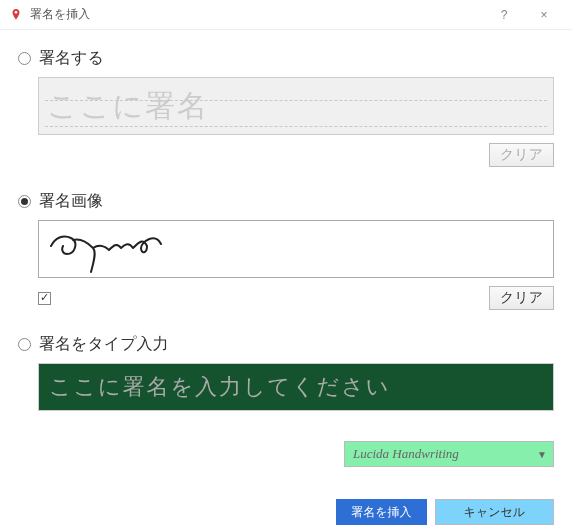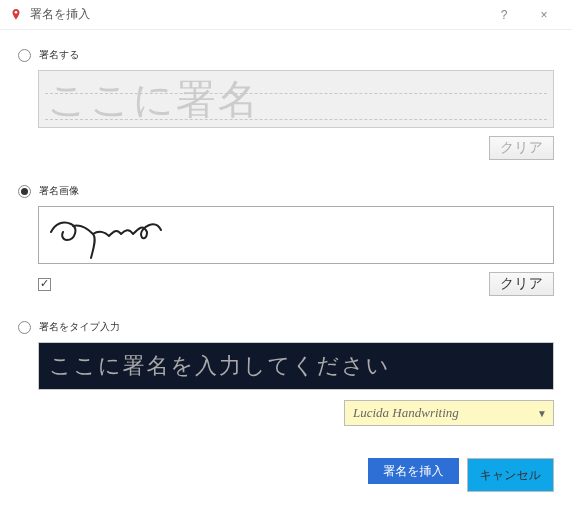--- a/index.html
+++ b/index.html
@@ -5,41 +5,41 @@
 * { box-sizing: border-box; margin: 0; padding: 0; }
 body { font-family: "Yu Gothic UI", "Meiryo", sans-serif; font-size: 12px; background: #fff; width: 572px; height: 532px; overflow: hidden; color: #333; }
 .titlebar { height: 30px; display: flex; align-items: center; padding: 0 8px; border-bottom: 1px solid #eee; }
 .app-icon { width: 16px; height: 16px; margin-right: 6px; }
 .title-text { flex: 1; color: #555; font-size: 12px; }
 .win-btn { width: 40px; height: 30px; display: flex; align-items: center; justify-content: center; color: #888; cursor: pointer; }
 .content { padding: 18px 18px 10px 18px; }
 .option-row { display: flex; align-items: center; margin-bottom: 8px; }
 .radio { width: 13px; height: 13px; border: 1px solid #888; border-radius: 50%; margin-right: 8px; position: relative; background: #fff; flex-shrink: 0; }
 .radio.checked::after { content: ""; position: absolute; width: 7px; height: 7px; background: #333; border-radius: 50%; top: 2px; left: 2px; }
-.option-label { font-size: 10px; color: #333; }
+.option-label { font-size: 16px; color: #333; }
 .indent-block { margin-left: 20px; margin-bottom: 10px; }
 .sign-draw-area { border: 1px solid #ccc; background: #f0f0f0; height: 58px; position: relative; display: flex; align-items: center; padding-left: 8px; overflow: hidden; }
-.sign-draw-text { font-size: 40px; color: #ccc; letter-spacing: 2px; font-weight: 300; text-align: center; }
+.sign-draw-text { font-size: 30px; color: #ccc; letter-spacing: 2px; font-weight: 300; text-align: center; }
 .dashed-line { position: absolute; left: 6px; right: 6px; top: 22px; border-top: 1px dashed #c8c8c8; }
 .dashed-line.bottom { top: 48px; }
 .btn-row { display: flex; justify-content: flex-end; margin-top: 8px; gap: 6px; }
 .btn { min-width: 64px; height: 24px; border: 1px solid #bbb; background: linear-gradient(#f9f9f9, #ececec); font-size: 14px; color: #333; display: flex; align-items: center; justify-content: center; cursor: pointer; padding: 0 10px; }
 .btn.disabled { color: #aaa; cursor: default; }
 .sig-image-area { border: 1px solid #aaa; background: #fff; height: 58px; display: flex; align-items: center; padding-left: 4px; }
 .checkbox-row { display: flex; align-items: center; margin-top: 8px; }
 .checkbox { width: 13px; height: 13px; border: 1px solid #888; background: #fff; margin-right: 6px; position: relative; display: flex; align-items: center; justify-content: center; }
 .checkbox.checked::after { content: "✓"; font-size: 11px; color: #333; line-height: 1; position: absolute; top: -1px; left: 1px; }
-.type-area { border: 1px solid #ccc; background: #0f172a; height: 48px; display: flex; align-items: center; padding-left: 10px; }
+.type-area { border: 1px solid #ccc; background: #14532d; height: 48px; display: flex; align-items: center; padding-left: 10px; }
 .type-placeholder { font-size: 22px; color: #aaa; letter-spacing: 2px; }
 .font-row { display: flex; justify-content: flex-end; margin-top: 10px; }
-.font-select { width: 210px; height: 26px; border: 1px solid #bbb; background: #fef9c3; display: flex; align-items: center; padding: 0 8px; font-style: italic; font-family: "Lucida Handwriting", cursive; color: #666; position: relative; cursor: pointer; font-size: 13px; }
+.font-select { width: 210px; height: 26px; border: 1px solid #bbb; background: #86efac; display: flex; align-items: center; padding: 0 8px; font-style: italic; font-family: "Lucida Handwriting", cursive; color: #666; position: relative; cursor: pointer; font-size: 13px; margin-top: 20px; }
 .font-select .arrow { position: absolute; right: 6px; color: #666; font-size: 10px; }
 .footer { display: flex; justify-content: flex-end; gap: 8px; padding: 12px 18px 14px 18px; }
 .btn-primary { min-width: 90px; height: 26px; background: #2e6fd6; color: #fff; border: 1px solid #2e6fd6; display: flex; align-items: center; justify-content: center; font-size: 12px; cursor: pointer; padding: 0 14px; }
-.btn-secondary { min-width: 80px; height: 34px; border: 1px solid #bbb; background: #0ea5e9; display: flex; align-items: center; justify-content: center; font-size: 12px; cursor: pointer; padding: 0 12px; }
+.btn-secondary { min-width: 80px; height: 26px; border: 1px solid #bbb; background: #7dd3fc; display: flex; align-items: center; justify-content: center; font-size: 12px; cursor: pointer; padding: 0 28px; }
 .spacer-v { height: 14px; }
 .image-checkbox-and-buttons { display: flex; align-items: center; justify-content: space-between; margin-top: 8px; }
 </style>
 </head>
 <body>
 
 <div class="titlebar">
   <svg class="app-icon" viewBox="0 0 16 16">
       <path fill="#d83b3b" d="M8 2C6 2 4.5 3.5 4.5 5.5c0 2.3 3 6.5 3.5 7.2.5-.7 3.5-4.9 3.5-7.2C11.5 3.5 10 2 8 2z"></path>
       <circle cx="8" cy="5.3" r="1.3" fill="#fff"></circle>

